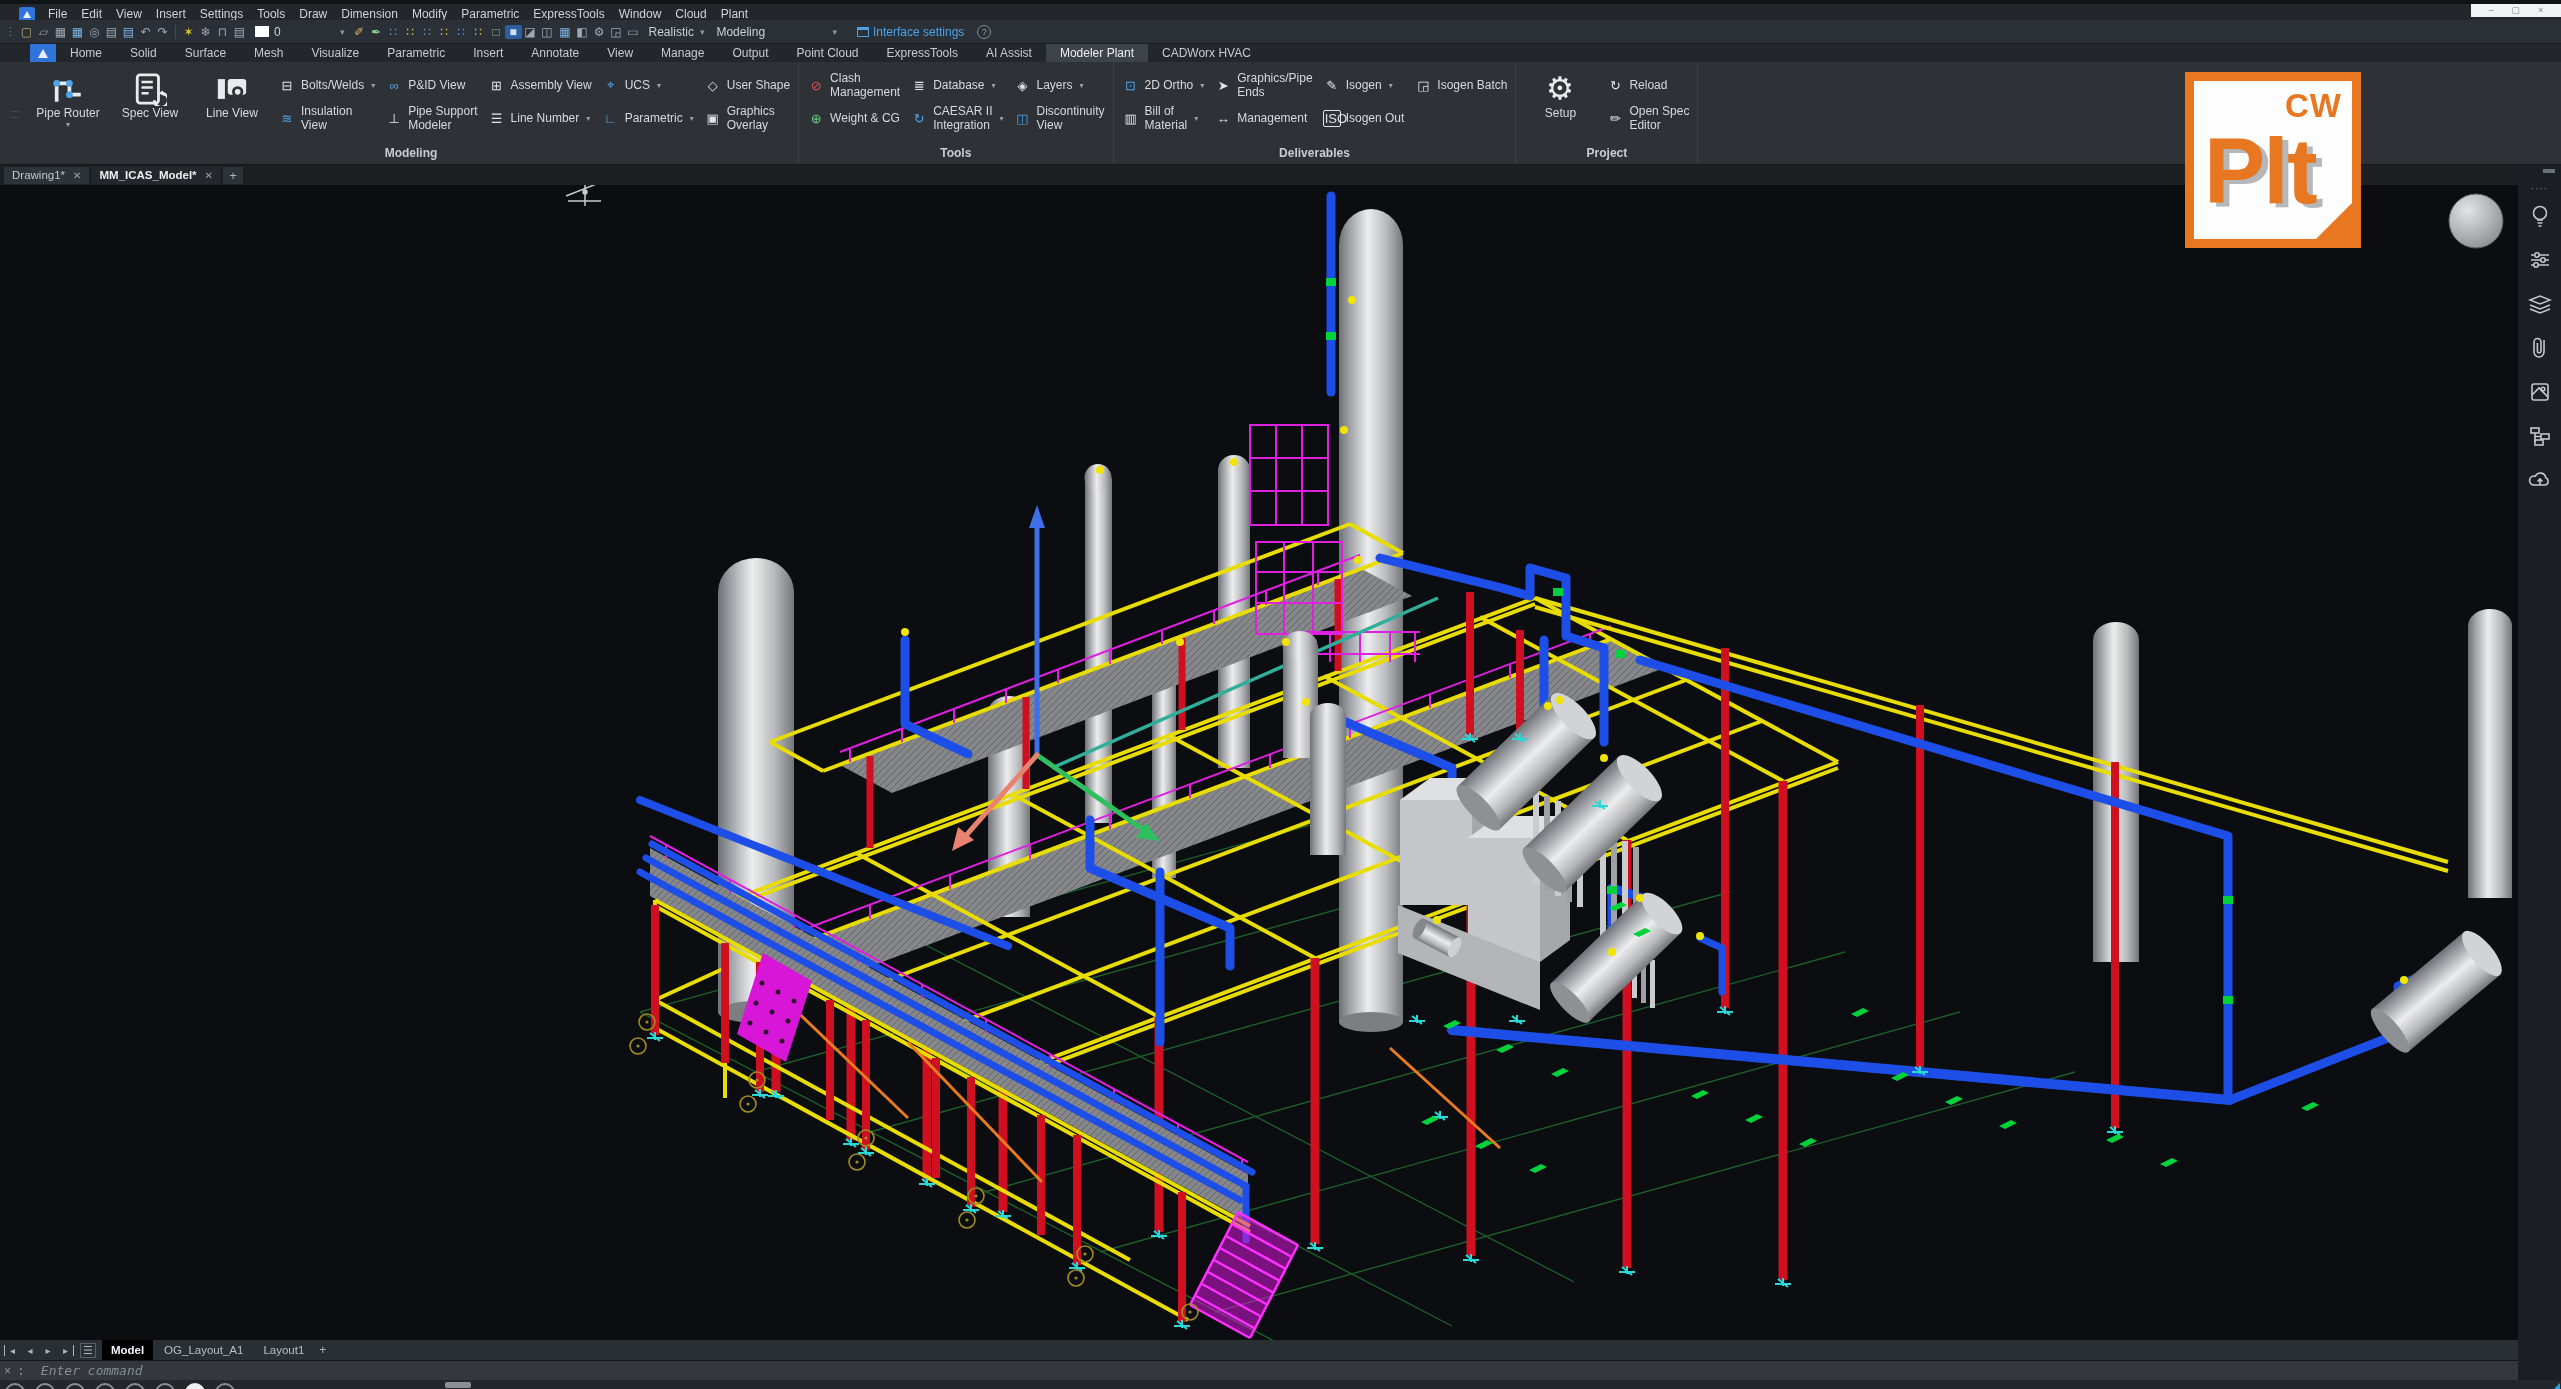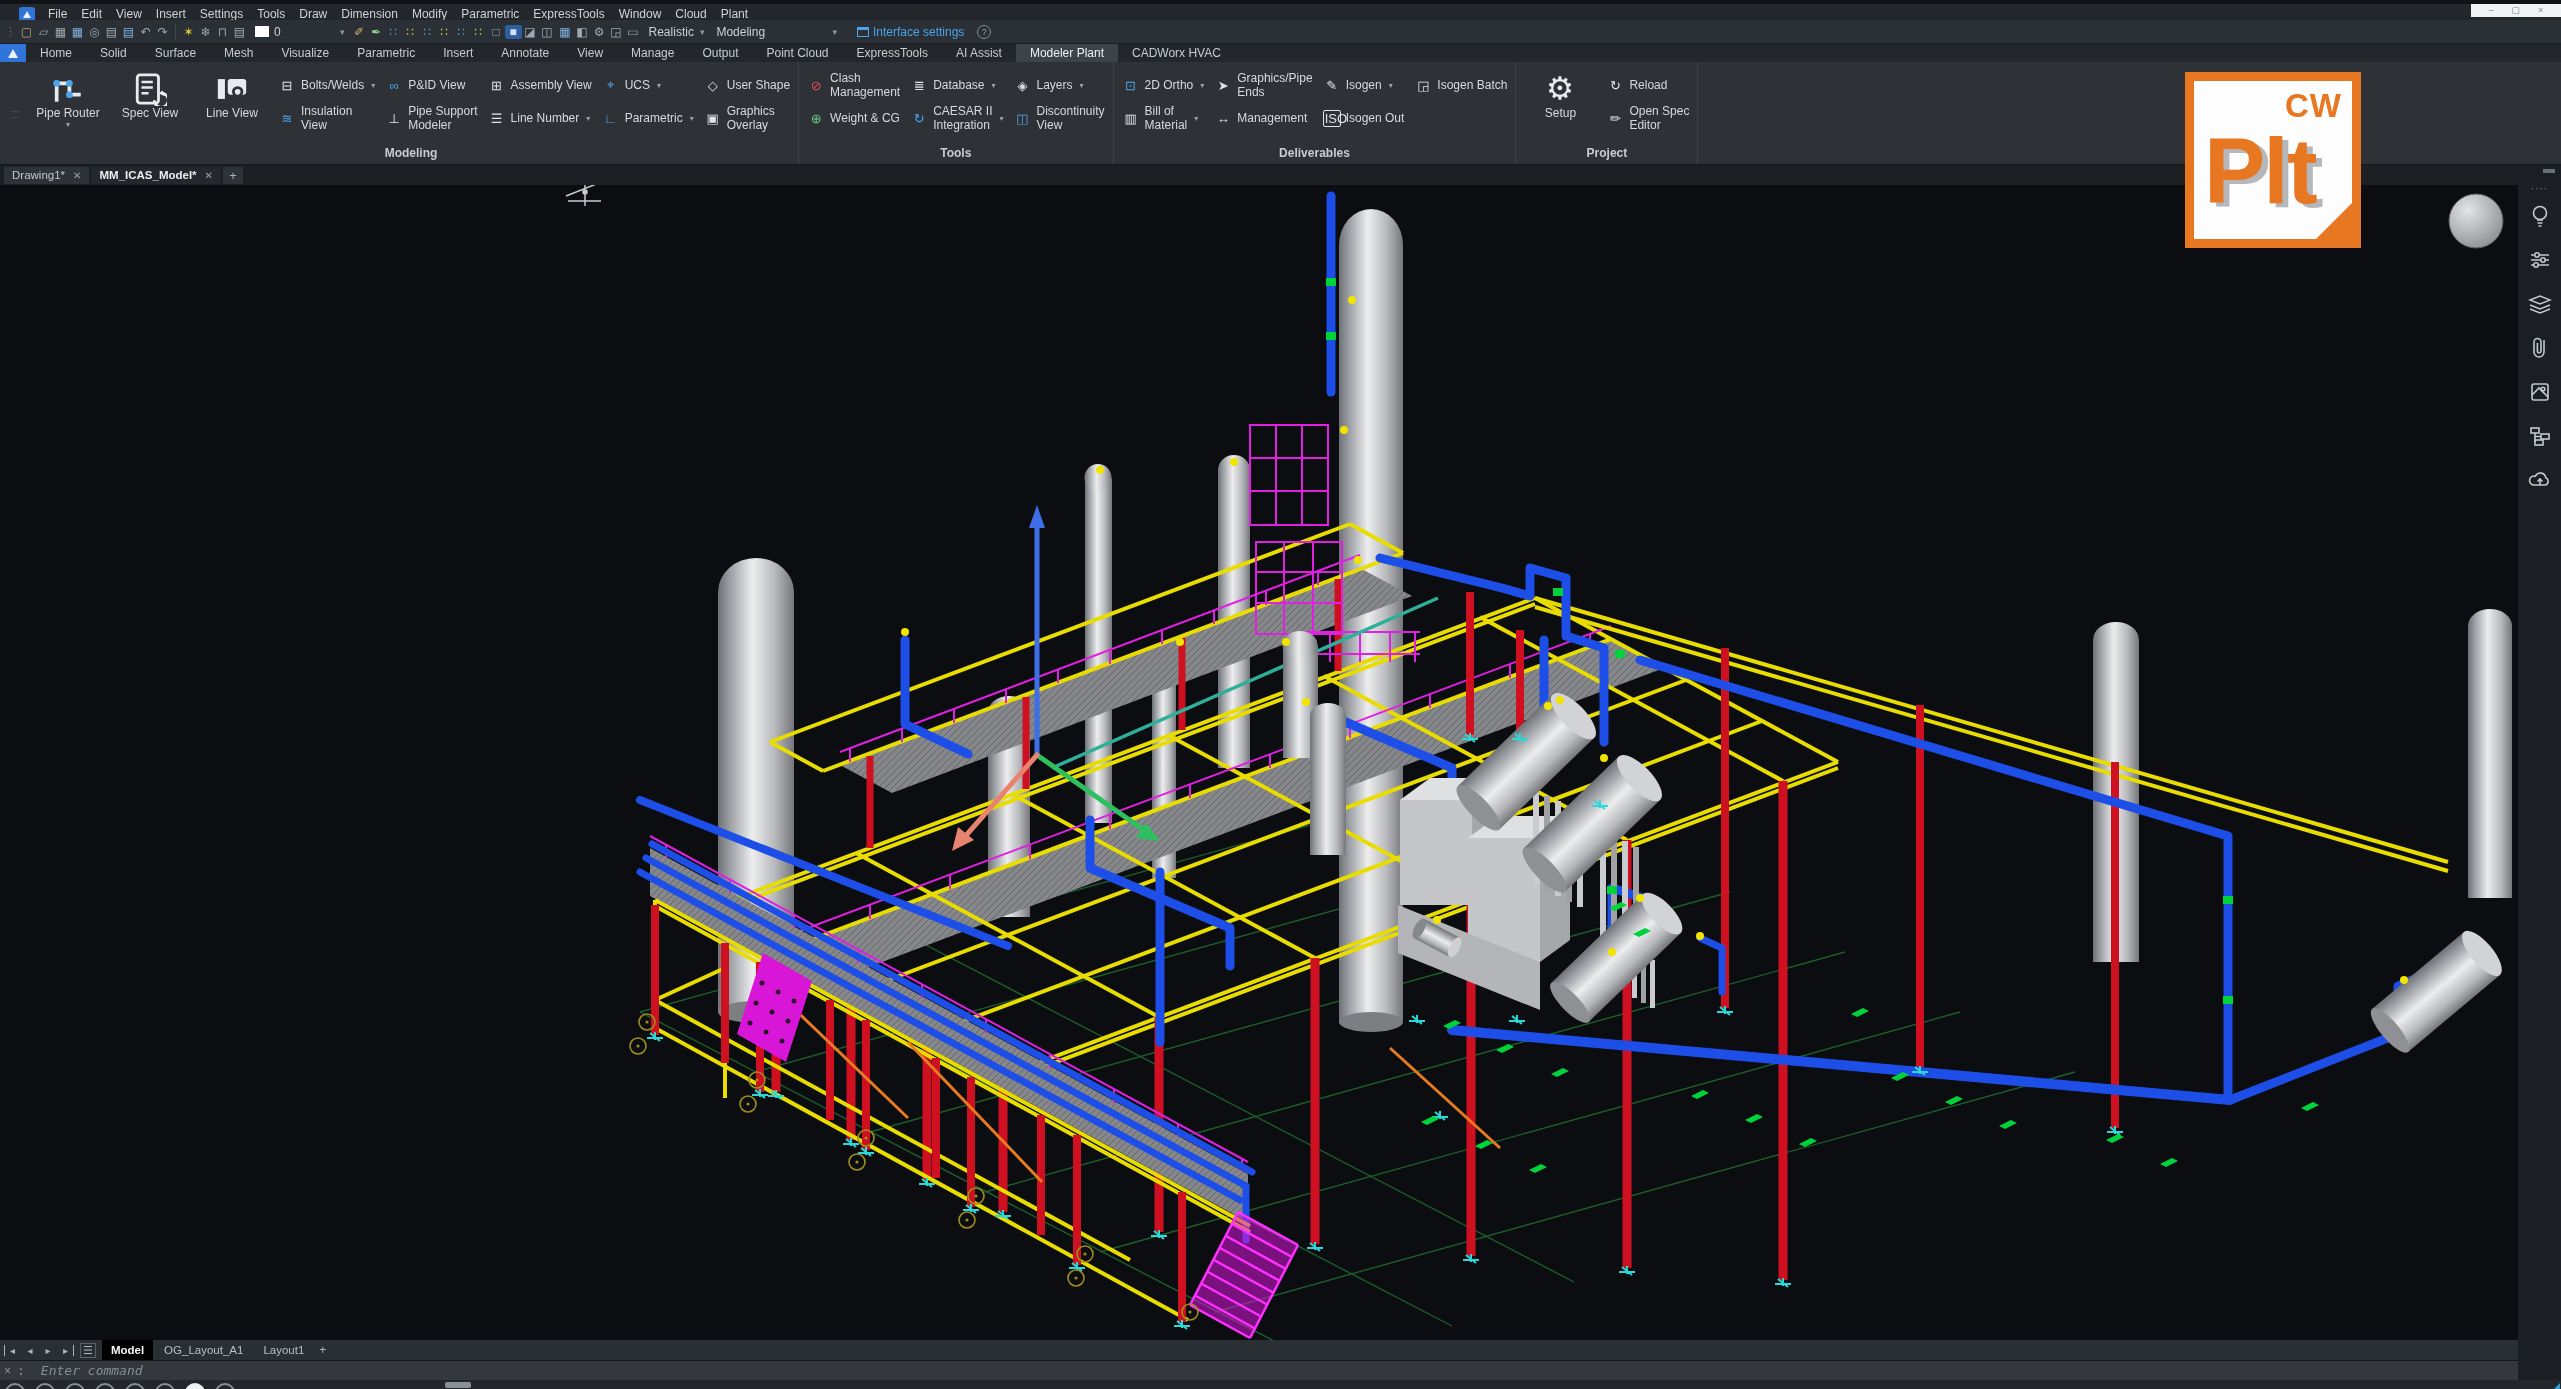--- a/index.html
+++ b/index.html
@@ -27,21 +27,21 @@
   .chev { font-size:9px; color:#8f979e; margin:0 5px; }
   .cube.active { background:#2d5f9e; border-radius:2px; color:#cfe2f8; }
   .dd-text { font-size:12px; color:#ccd1d6; margin-left:6px; }
   .ws-field { width:110px; }
   #interface-btn { display:flex; align-items:center; gap:4px; margin-left:14px; color:#4da3e8; font-size:12px; }
   .win-ico { width:12px; height:10px; border:1px solid #4da3e8; border-top:3px solid #4da3e8; display:inline-block; }
   .help-circle { width:14px; height:14px; border:1px solid #868d94; border-radius:50%; font-size:9px; color:#9aa1a8;
     display:flex; align-items:center; justify-content:center; margin-left:12px; }
 
   
-  #ribbon-tabs { top:44px; width:2561px; height:18px; background:#23272b; }
+  #ribbon-tabs { top:44px; width:2561px; height:18px; background:#23272b;padding-left:30px; }
   .app-btn { width:26px; height:18px; background:#2f74d8; display:flex; align-items:center; justify-content:center; }
   .app-btn i { width:0; height:0; border-left:5px solid transparent; border-right:5px solid transparent; border-bottom:9px solid #eaf1f9; }
   .rtab { padding:0 14px; height:18px; line-height:18px; font-size:12px; color:#c6cbd0; }
   .rtab.active { background:#3d4349; color:#eef0f2; }
 
   
   #ribbon { position:absolute; top:62px; width:2561px; height:103px; background:#2e3237;
     border-bottom:1px solid #15181b; display:flex; align-items:stretch; padding-left:10px; }
   .rib-grip { color:#5f666d; font-size:9px; writing-mode:vertical-rl; letter-spacing:-3px; align-self:center; margin-right:4px; }
   .panel { display:flex; flex-direction:column; padding:4px 8px 0 8px; border-right:1px solid #3c4147; }

